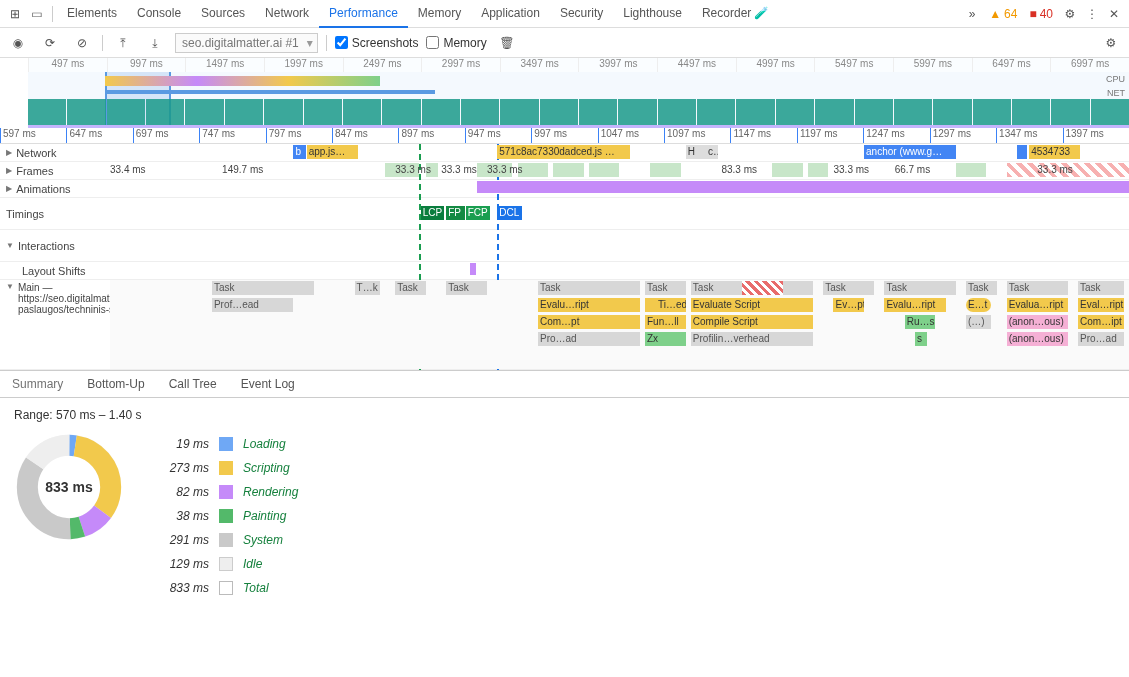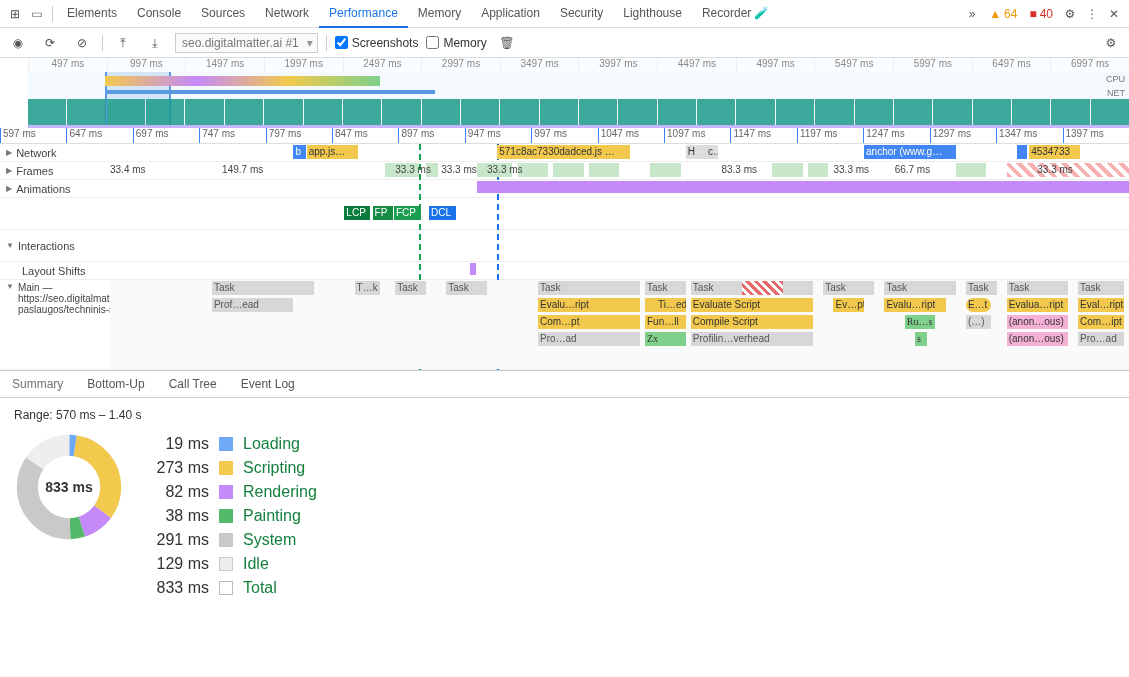--- a/index.html
+++ b/index.html
@@ -50,39 +50,39 @@
 .frame-r{ background:repeating-linear-gradient(45deg,#f7b0b0,#f7b0b0 4px,#fff 4px,#fff 8px);}
 .anim-p{ background:#c58af9; height:12px;}
 
 .timing-lcp{background:#0a7d3e;color:#fff;}
 .timing-fp{background:#148a43;color:#fff;}
 .timing-fcp{background:#1a9e50;color:#fff;}
 .timing-dcl{background:#1a73e8;color:#fff;}
 
 .task-gray{background:#d7d7d7;color:#555;}
 .task-y{background:#f2c94c;color:#333;}
-.task-g{background:#7ed08a;color:#333;font-family:Liberation Serif, serif;}
+.task-g{background:#7ed08a;color:#333;}
 .task-r{background:repeating-linear-gradient(45deg,#e86b6b,#e86b6b 3px,#fff 3px,#fff 6px);}
 .task-pk{background:#f5b0d5;color:#333;}
 
 .flame{ min-height:90px;}
 .flame .lane{background:#fafafa;}
 .flame .row{position:absolute;left:0;right:0;height:16px;}
 .r0{top:0}.r1{top:17px}.r2{top:34px}.r3{top:51px}.r4{top:68px}
 
 .bottom-tabs{display:flex;border-top:1px solid #ccc;border-bottom:1px solid #ccc; height:28px;}
 .bottom-tabs .bt{padding:6px 12px;cursor:pointer;color:#555;}
 .bottom-tabs .bt.active{color:#737373;}
 
 .summary{padding:10px 14px;}
 .summary h4{font-weight:normal;font-size:12px;margin-bottom:10px;}
 .sum-body{display:flex;gap:30px;align-items:flex-start;}
 .donut{width:110px;height:110px;position:relative;}
 .donut .total{position:absolute;inset:0;display:flex;align-items:center;justify-content:center;font-weight:bold;font-size:14px;}
-.legend{font-size:16px;}
+.legend{font-size:12px;font-style:italic;}
 .legend .row{display:flex;align-items:center;gap:10px;height:24px;}
 .legend .ms{width:55px;text-align:right;color:#333;}
 .legend .sw{width:14px;height:14px;}
 .legend .name{color:#15803d;}
 .sw-loading{background:#6fa8f5;}
 .sw-scripting{background:#f2c94c;}
 .sw-rendering{background:#c58af9;}
 .sw-painting{background:#53b96a;}
 .sw-system{background:#c9c9c9;}
 .sw-idle{background:#eee;border:1px solid #ccc;}
@@ -270,20 +270,23 @@
     <div class="lbl">
         <span class="tri">▶</span>
         <span>Animations</span>
       </div>
     <div class="lane" id="lane-anim">
         <div class="bar anim-p" style="left: 36%; width: 64%;"></div>
       </div>
   </div>
 
   <div class="track" style="min-height:32px">
+    <div class="lbl">
+        <span>Timings</span>
+      </div>
     <div class="lane" id="lane-timings">
         <div class="bar timing-lcp" style="left: 30.5%; width: 2.3%; top: 8px;">LCP</div>
         <div class="bar timing-fp" style="left: 33%; width: 1.8%; top: 8px;">FP</div>
         <div class="bar timing-fcp" style="left: 34.9%; width: 2.4%; top: 8px;">FCP</div>
         <div class="bar timing-dcl" style="left: 38%; width: 2.4%; top: 8px;">DCL</div>
       </div>
   </div>
 
   <div class="track" style="min-height:32px">
     <div class="lbl">

